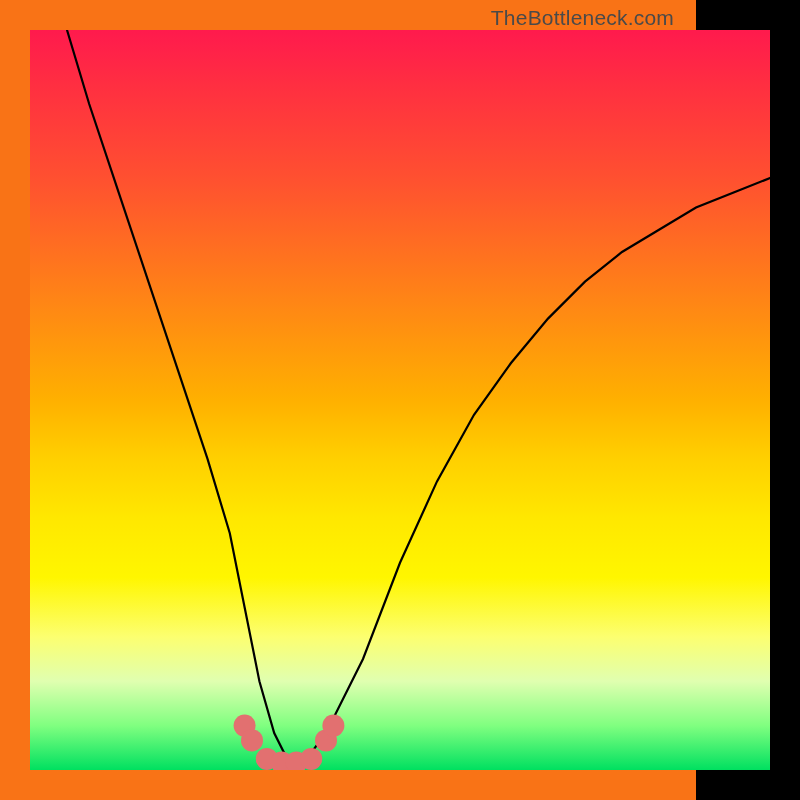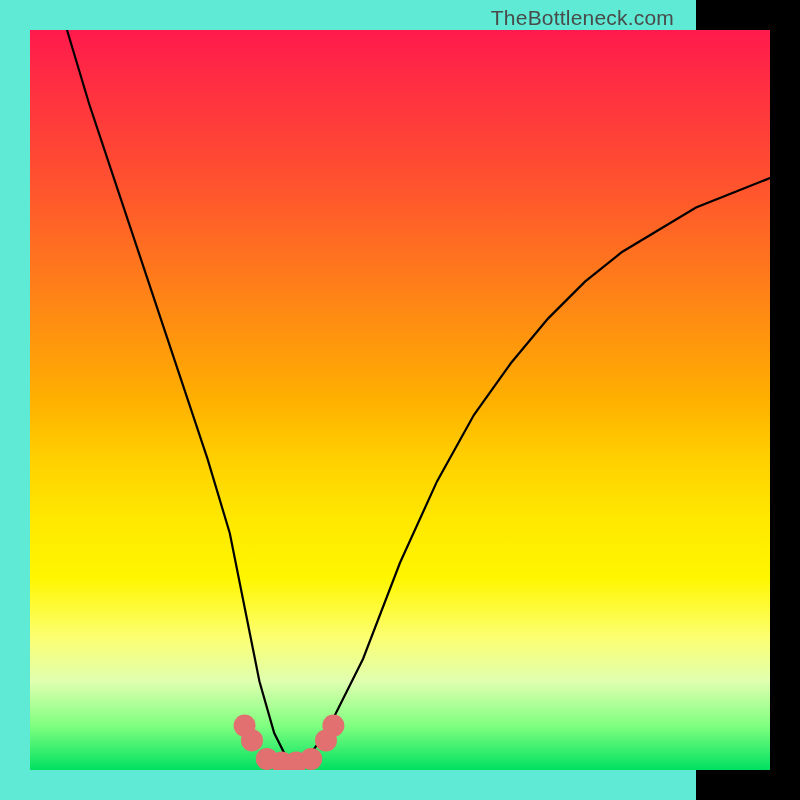--- a/index.html
+++ b/index.html
@@ -1,20 +1,20 @@
 <!DOCTYPE html>
 <html><head>
 <meta charset="utf-8">
 <style>
   * { margin: 0; padding: 0; box-sizing: border-box; }
   html, body { width: 800px; height: 800px; overflow: hidden; background: #000; }
   .frame {
     width: 696px;
     height: 800px;
-    background: #5eead4;
+    background: #f97316;
     position: relative;
   }
   .plot-area {
     position: absolute;
     left: 30px;
     top: 30px;
     width: 740px;
     height: 740px;
     background: linear-gradient(to bottom,
       #ff1a4d 0%,

